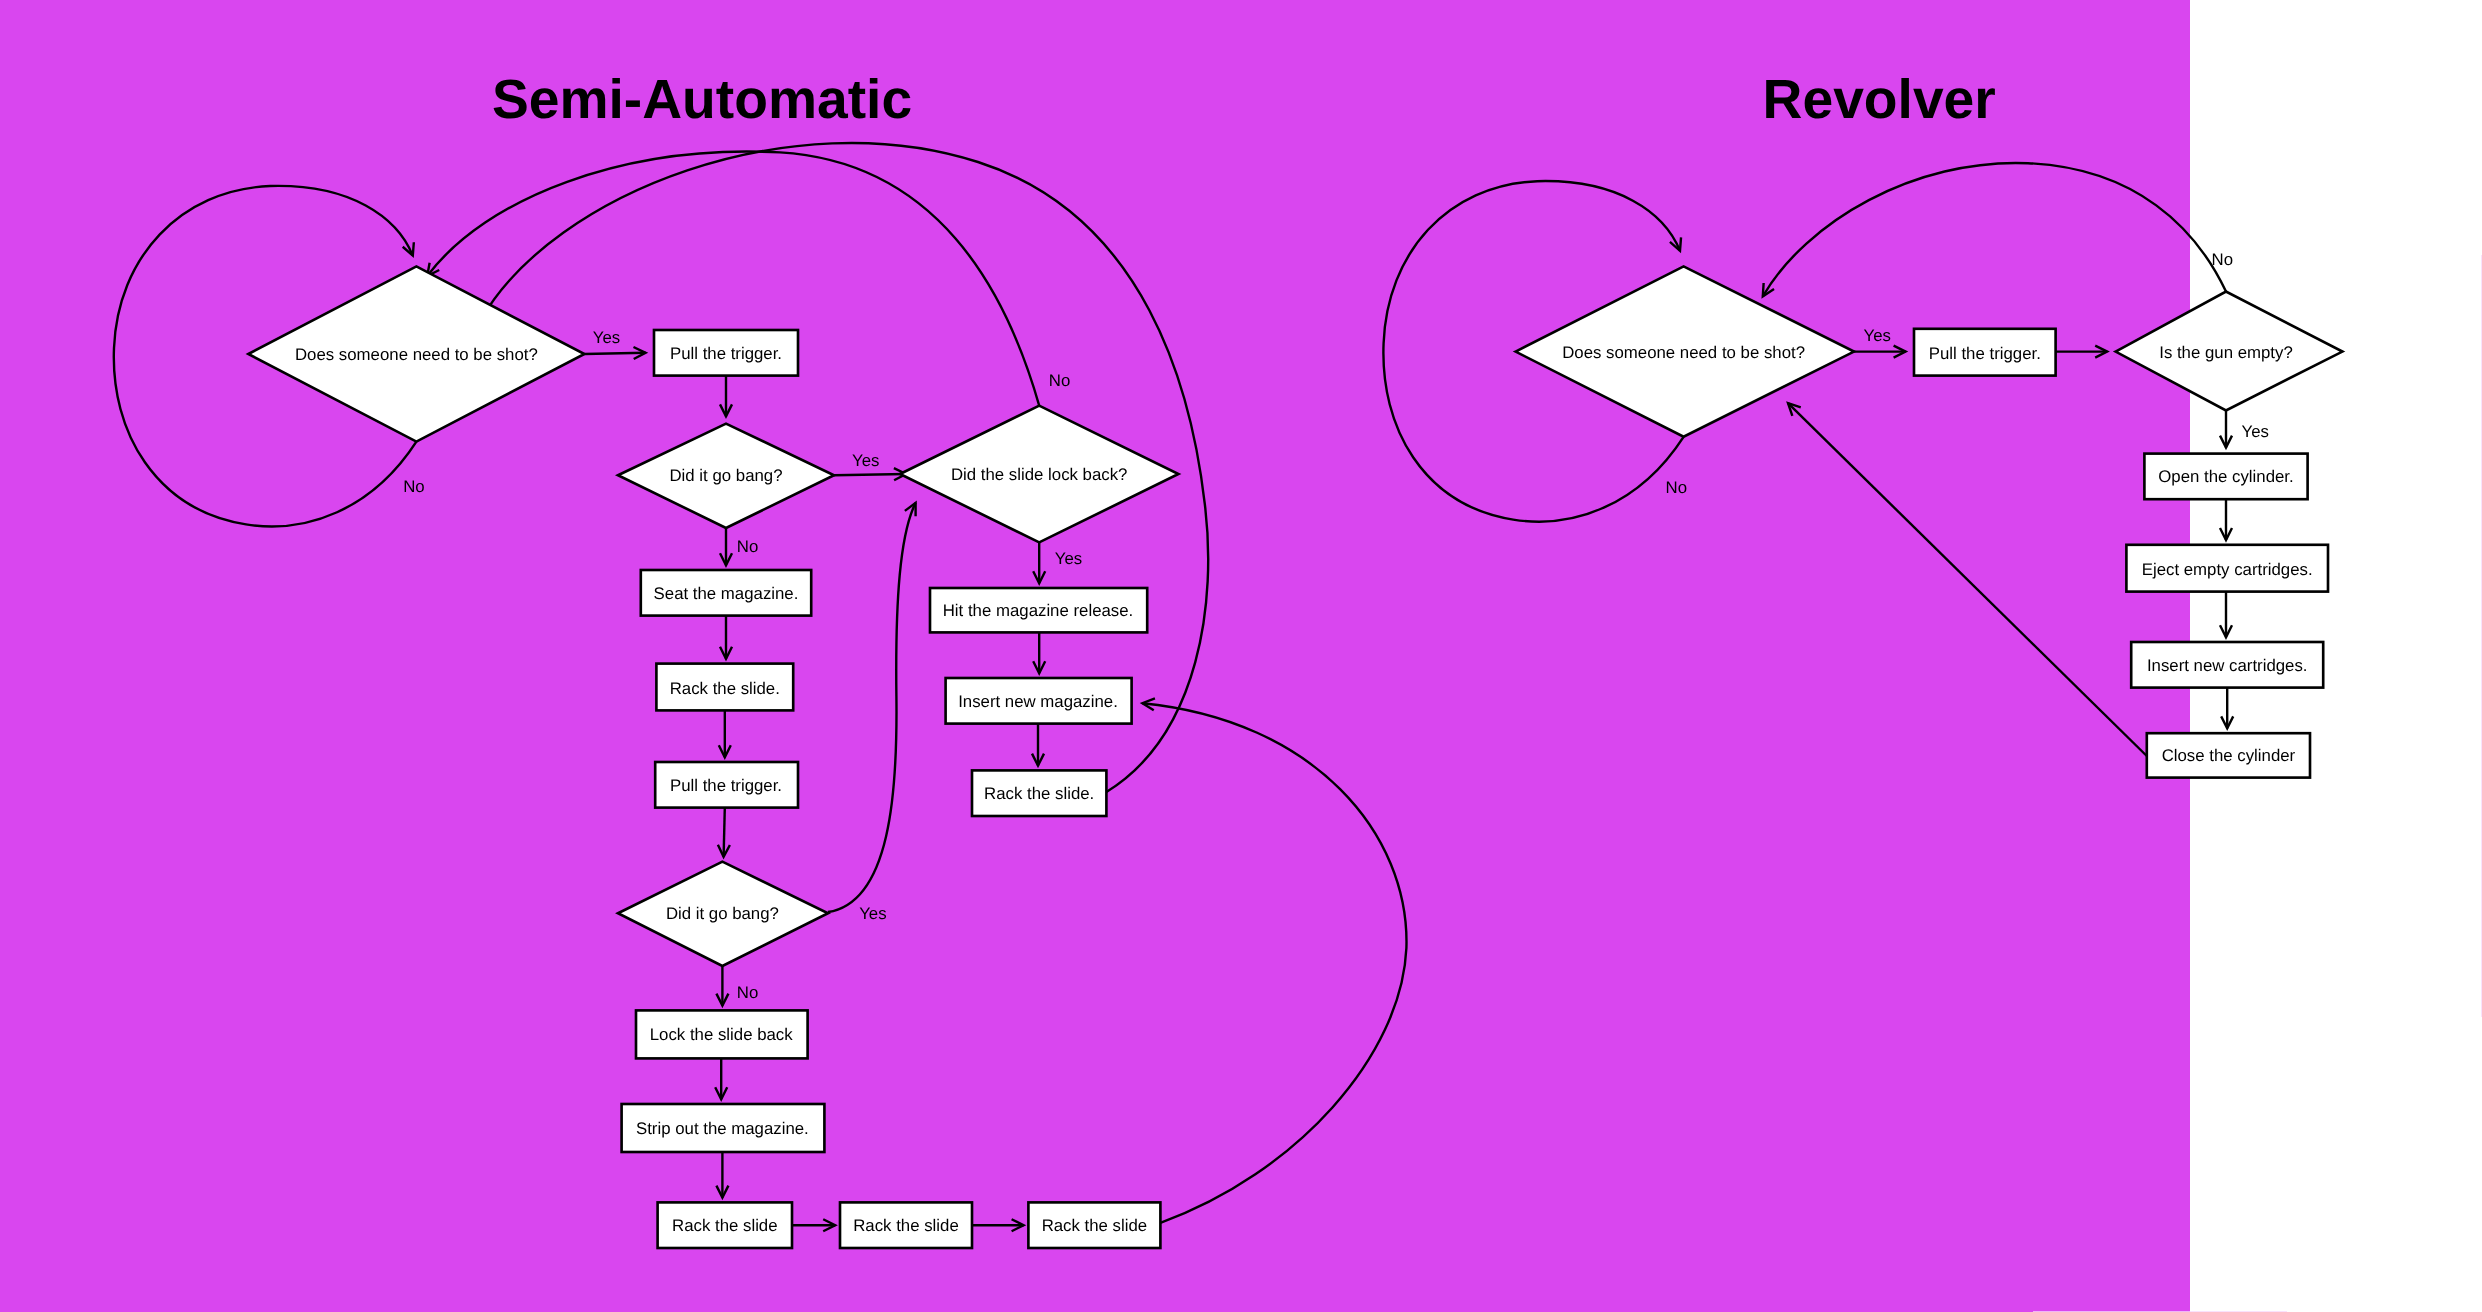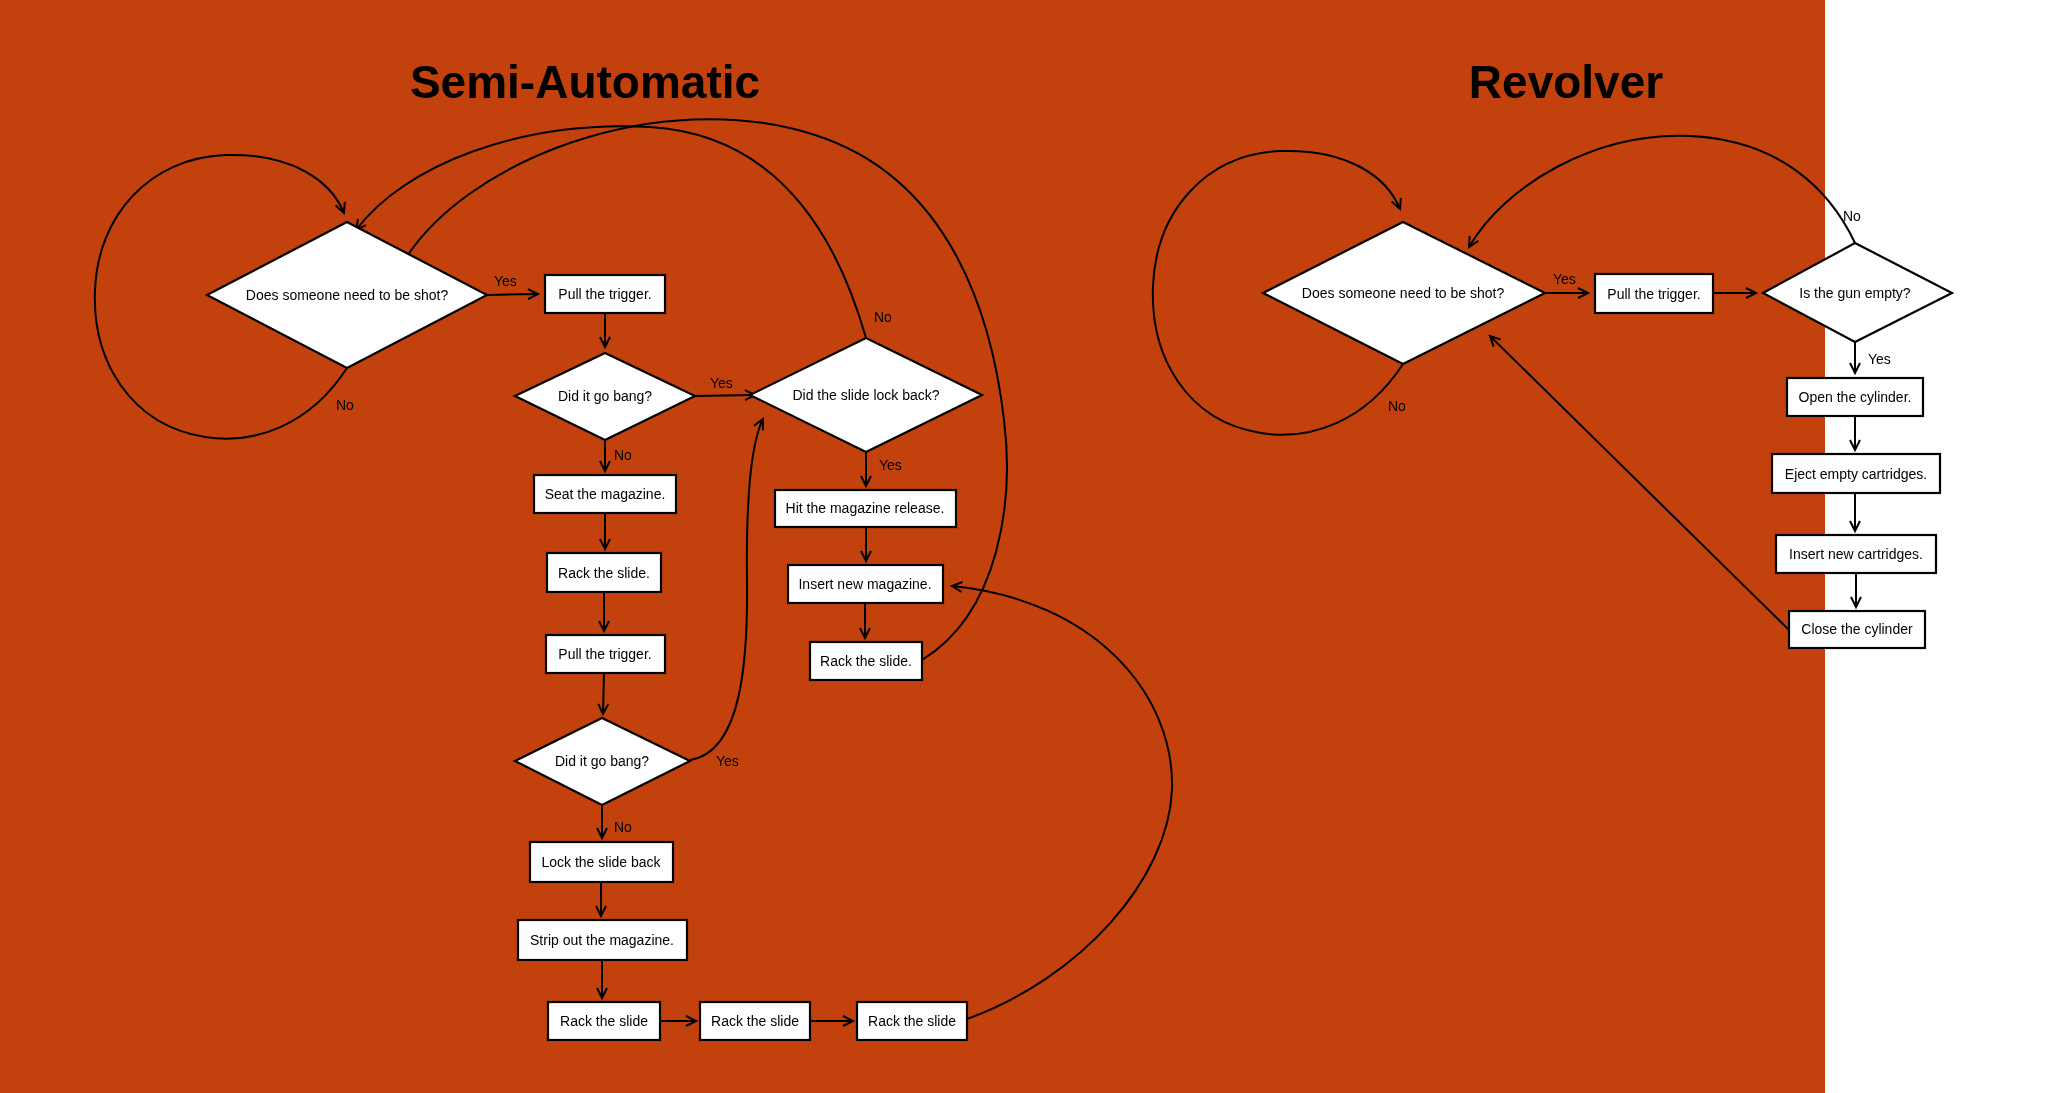--- a/index.html
+++ b/index.html
@@ -4,21 +4,21 @@
 <style>
   html, body {
     margin: 0;
     padding: 0;
     background: #ffffff;
   }
   .canvas-wrap {
     position: relative;
     width: 1825px;
     height: 1093px;
-    background: #c2410c;
+    background: #d946ef;
     font-family: "Liberation Sans", sans-serif;
   }
   svg { display: block; }
   .shape {
     fill: #ffffff;
     stroke: #000000;
     stroke-width: 2.2;
   }
   .edge {
     fill: none;

